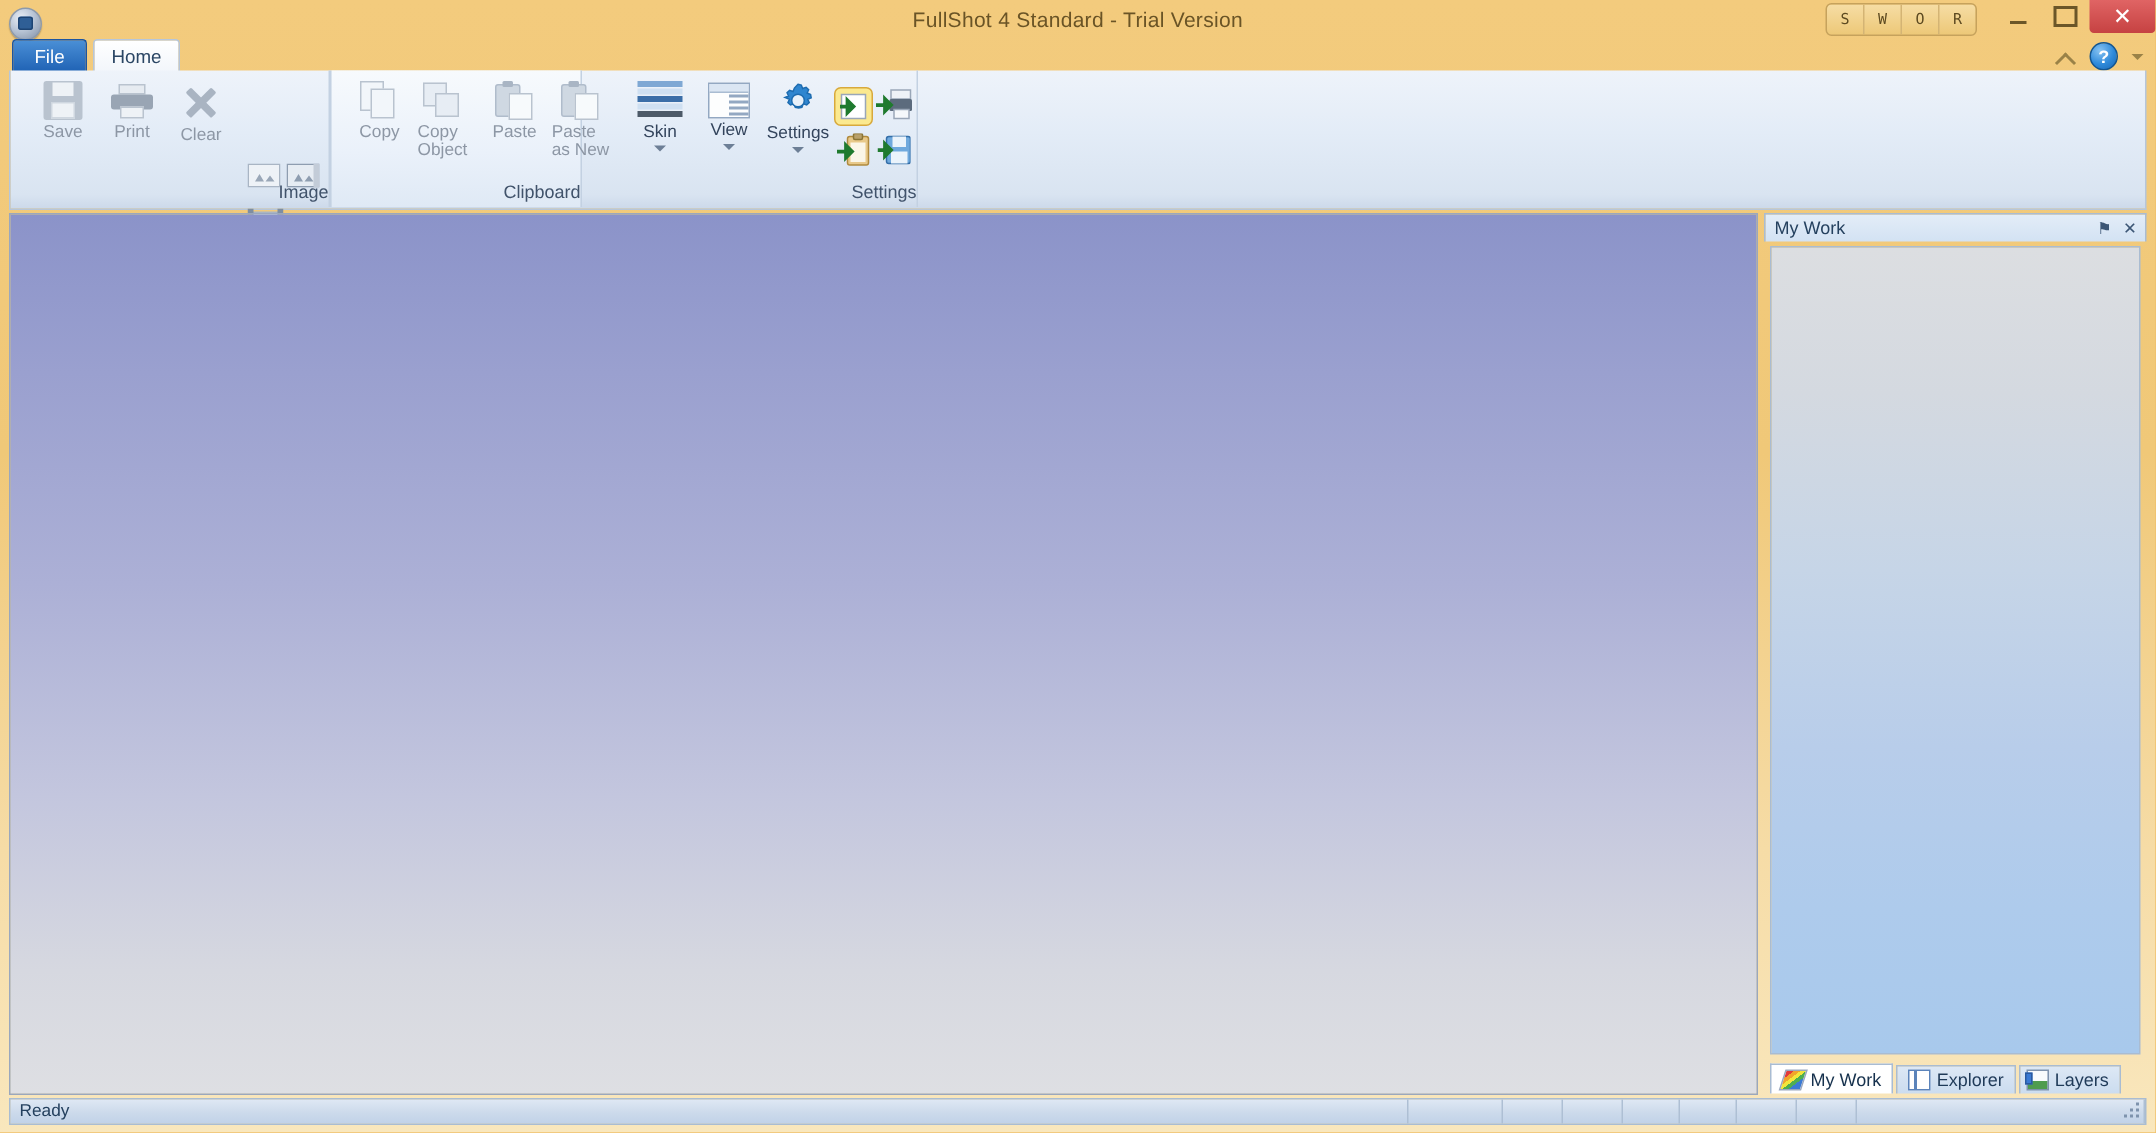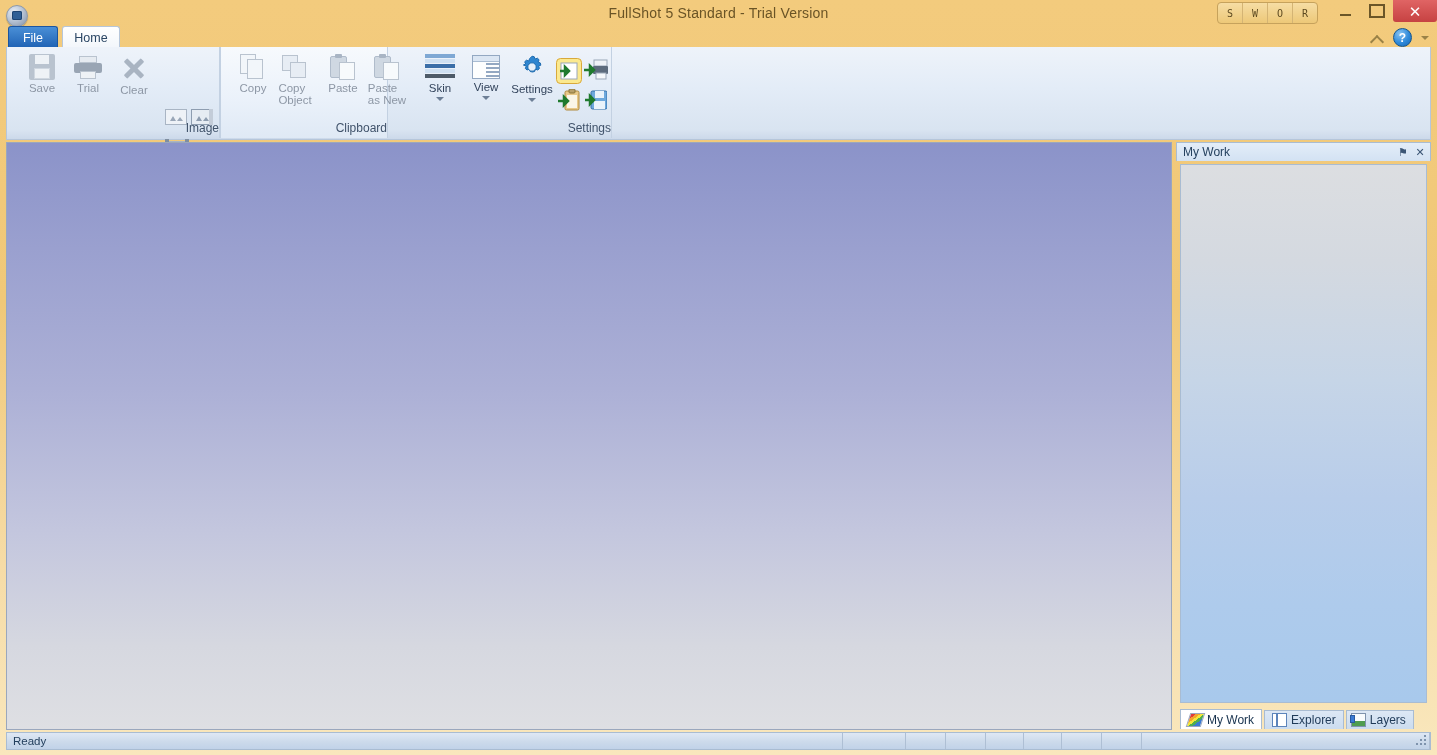--- a/index.html
+++ b/index.html
@@ -220,21 +220,21 @@
   .sb-grip{position:absolute;right:2px;bottom:1px;width:13px;height:13px;}
   .sb-grip i{position:absolute;width:2px;height:2px;background:#7e93ad;}
 </style>
 </head>
 <body>
 
 <div class="app">
 
   <div class="titlebar">
     <div class="app-icon"></div>
-    <div class="title-text">FullShot 5 Standard - Trial Version</div>
+    <div class="title-text">FullShot 4 Standard - Trial Version</div>
 
     <div class="swor">
       <div class="swor-btn">S</div>
       <div class="swor-btn">W</div>
       <div class="swor-btn">O</div>
       <div class="swor-btn">R</div>
     </div>
 
     <div class="wbtn wbtn-min">
       <div class="glyph-min"></div>
@@ -264,21 +264,21 @@
       <div class="big-btn" style="left:9px;">
         <div class="ic-save"></div>
         <div class="lbl">Save</div>
       </div>
       <div class="big-btn" style="left:55px;">
         <div class="ic-print">
           <div class="top"></div>
             <div class="body"></div>
             <div class="out"></div>
         </div>
-        <div class="lbl">Trial</div>
+        <div class="lbl">Print</div>
       </div>
       <div class="big-btn" style="left:101px;">
         <div class="ic-clear"></div>
         <div class="lbl">Clear</div>
       </div>
 
       <div class="small-ico" style="left:158px;top:62px;">
         <svg width="22" height="16" viewBox="0 0 22 16">
             <rect x="0.5" y="0.5" width="21" height="15" fill="#eef2f7" stroke="#a9b5c4"></rect>
             <path d="M5 12 L8 7 L11 12 Z M12 12 L15 8 L18 12 Z" fill="#9aa7b8"></path>
@@ -430,21 +430,21 @@
         <span>Explorer</span>
       </div>
       <div class="dock-tab" style="padding-left:4px;">
         <span class="tab-ico ico-layers"></span>
         <span>Layers</span>
       </div>
     </div>
   </div>
 
   <div class="statusbar">
-    <div class="sb-pane" style="width:836px;">Ready</div>
+    <div class="sb-pane" style="width:932px;">Ready</div>
     <div class="sb-pane" style="width:63px;"></div>
     <div class="sb-pane" style="width:40px;"></div>
     <div class="sb-pane" style="width:40px;"></div>
     <div class="sb-pane" style="width:38px;"></div>
     <div class="sb-pane" style="width:38px;"></div>
     <div class="sb-pane" style="width:40px;"></div>
     <div class="sb-pane" style="width:40px;"></div>
     <div class="sb-pane" style="flex:1;"></div>
     <div class="sb-grip">
       <i style="left:9px;top:0;"></i>

